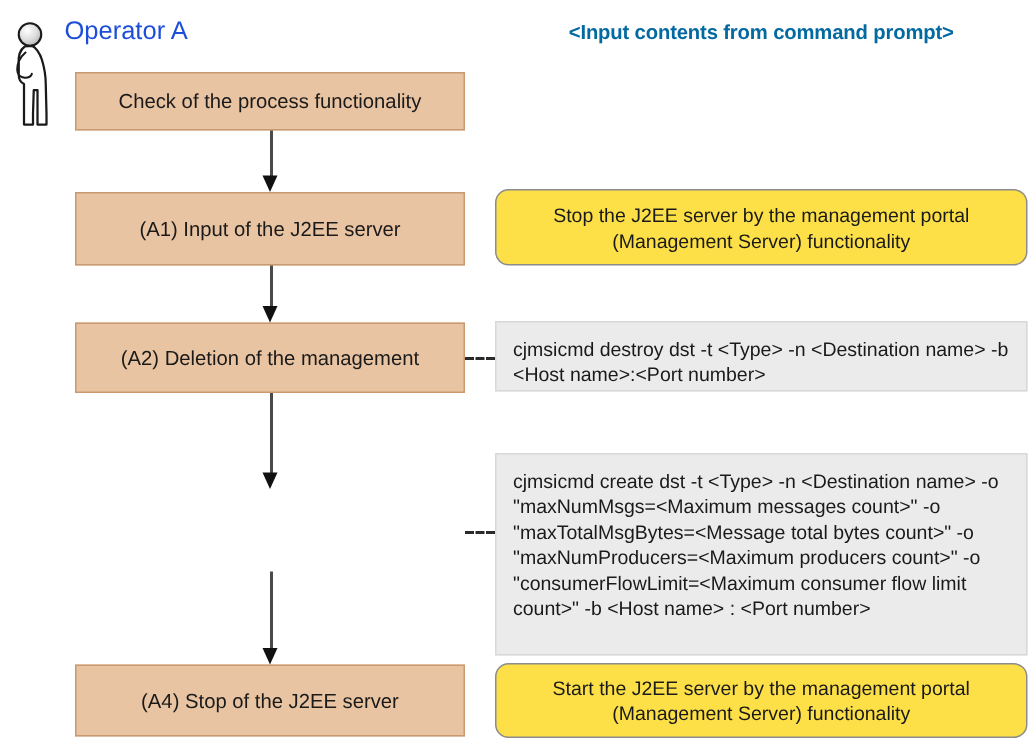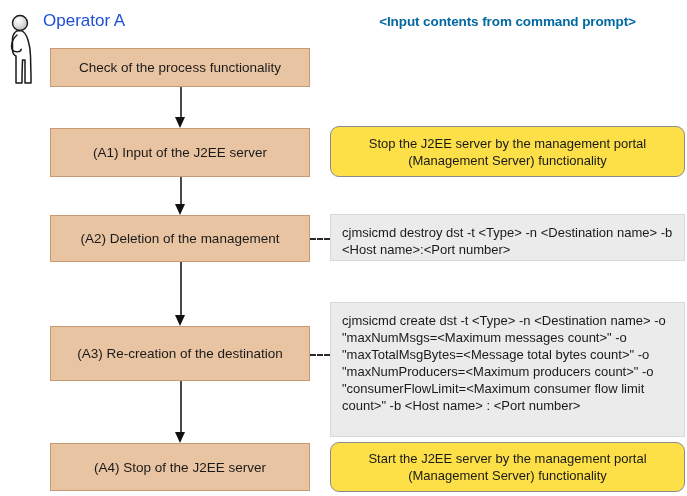--- a/index.html
+++ b/index.html
@@ -175,21 +175,20 @@
       <path d="M13,21 C9.5,24 7.5,28.5 7.5,32.5 C7.5,35.5 9.5,37.5 12.5,37.8 C15,38 17,36.8 17.2,35.2" fill="none" stroke="#1a1a1a" stroke-width="1.4" stroke-linecap="round"></path>
     </svg>
   </div>
   <div class="actor-label">Operator A</div>
 
   <div class="column-header">&lt;Input contents from command prompt&gt;</div>
 
   <div class="proc-box p0">Check of the process functionality</div>
   <div class="proc-box p1">(A1) Input of the J2EE server</div>
   <div class="proc-box p2">(A2) Deletion of the management</div>
-  <div class="proc-box p3">(A3) Re-creation of the destination</div>
   <div class="proc-box p4">(A4) Stop of the J2EE server</div>
 
   <div class="arrow a0">
     <div class="shaft"></div>
     <div class="head"></div>
   </div>
   <div class="arrow a1">
     <div class="shaft"></div>
     <div class="head"></div>
   </div>

